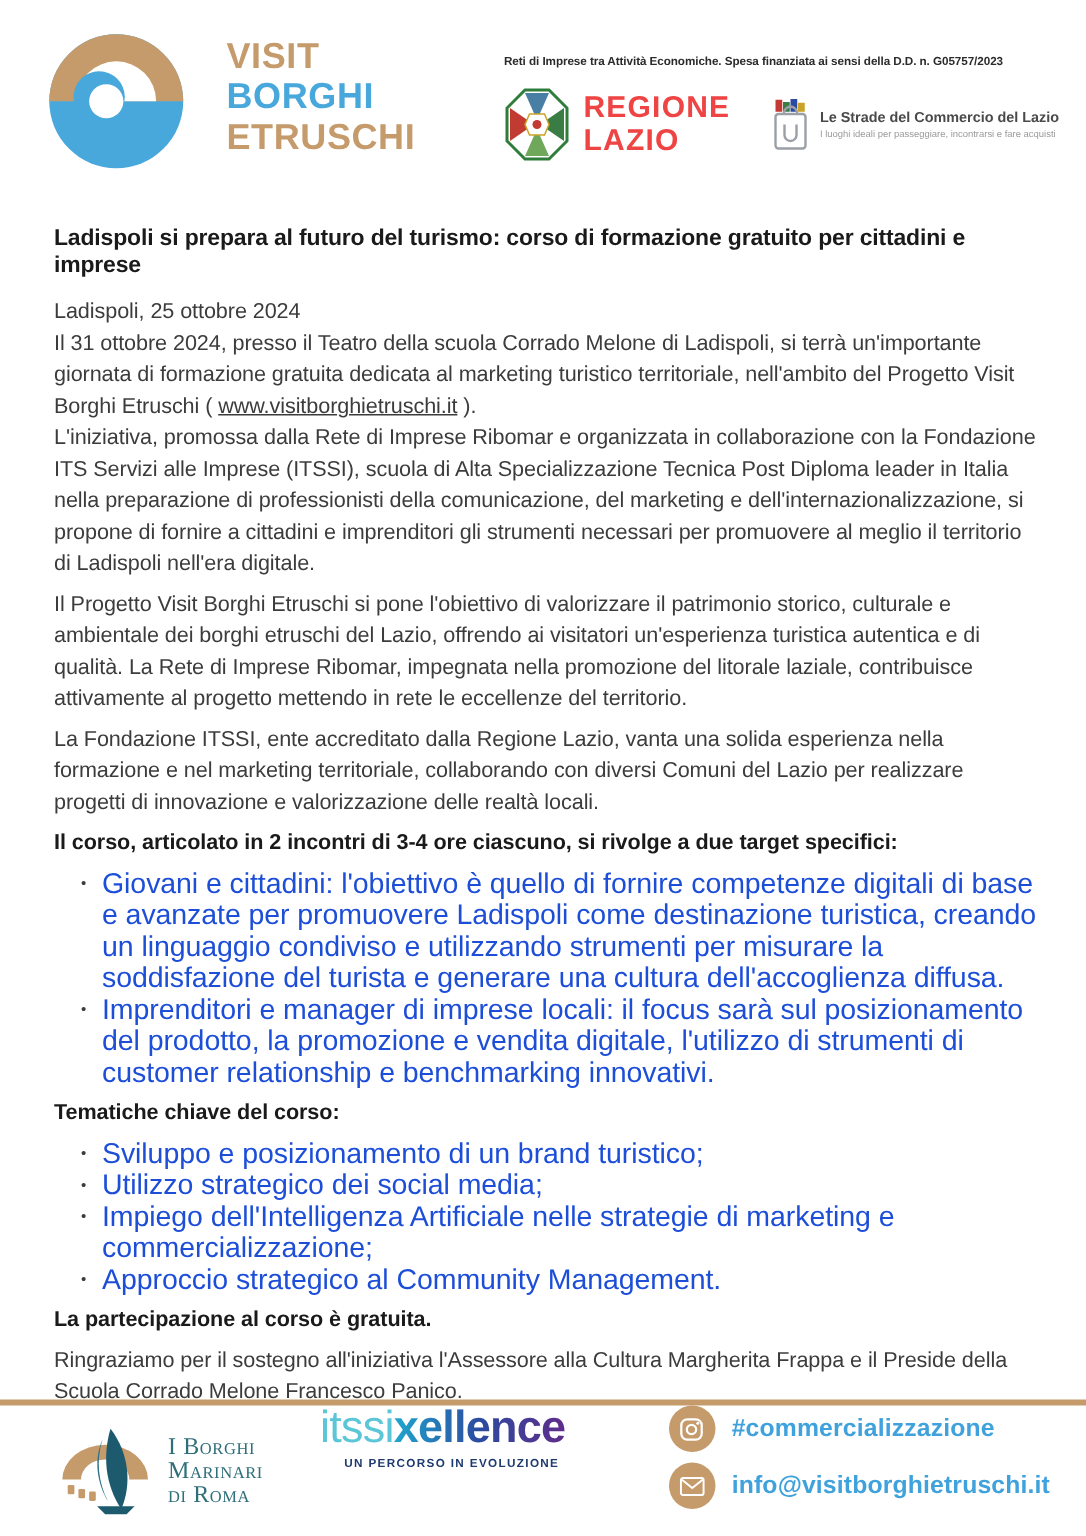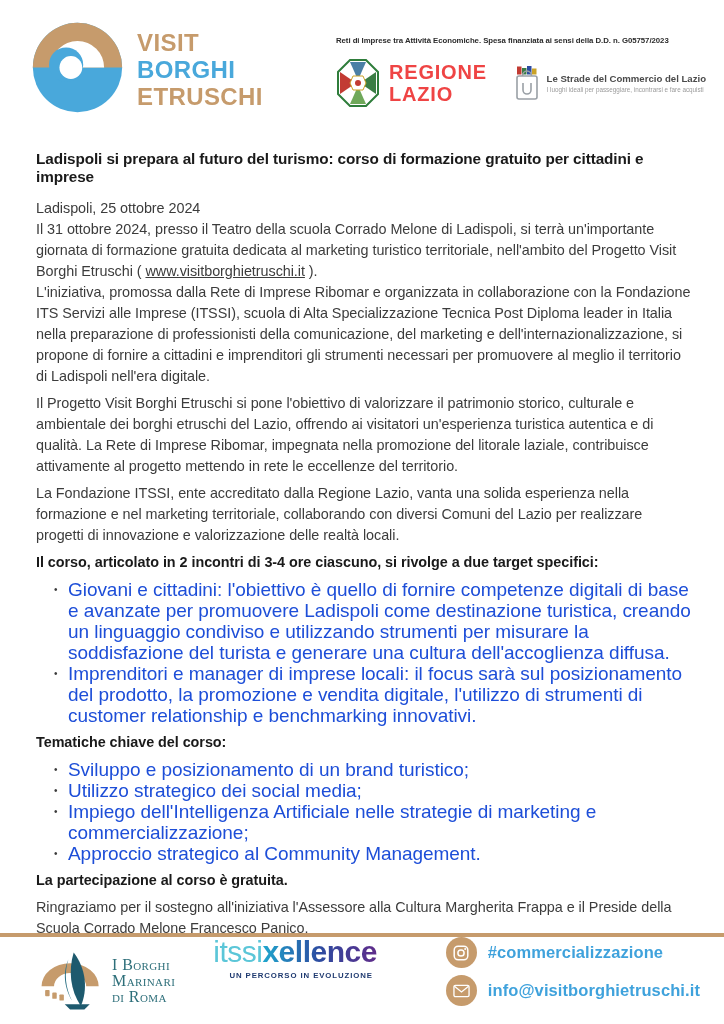--- a/index.html
+++ b/index.html
@@ -5,21 +5,21 @@
   * { box-sizing: border-box; }
   html,body { margin:0; padding:0; background:#e9e9e9; }
   body { font-family:"Liberation Sans", sans-serif; }
   .page {
     width:724px; height:1024px; background:#ffffff; position:relative;
     margin:0 auto; overflow:hidden;
   }
 
   
   .header { display:flex; align-items:flex-start; padding:20px 16px 0 30px; height:120px; }
-  .brand { display:flex; align-items:center; gap:12px; }
+  .brand { display:flex; align-items:flex-start; gap:26px; }
   .brand-text { margin-top:4px; }
   .brand-text div { font-weight:bold; font-size:24px; line-height:27px; letter-spacing:0.4px; }
   .brand-visit, .brand-etruschi { color:#C69B6C; }
   .brand-borghi { color:#49A8DB; }
 
   .header-right { margin-left:auto; width:372px; padding-top:16px; }
   .funding-note { font-size:7.8px; font-weight:bold; color:#2b2b2b; white-space:nowrap; letter-spacing:-0.05px; }
   .partner-row { display:flex; align-items:center; margin-top:13px; }
   .regione { display:flex; align-items:center; gap:9px; }
   .regione-name { font-size:20px; font-weight:600; color:#ef4444; line-height:22px; letter-spacing:0.8px; }

